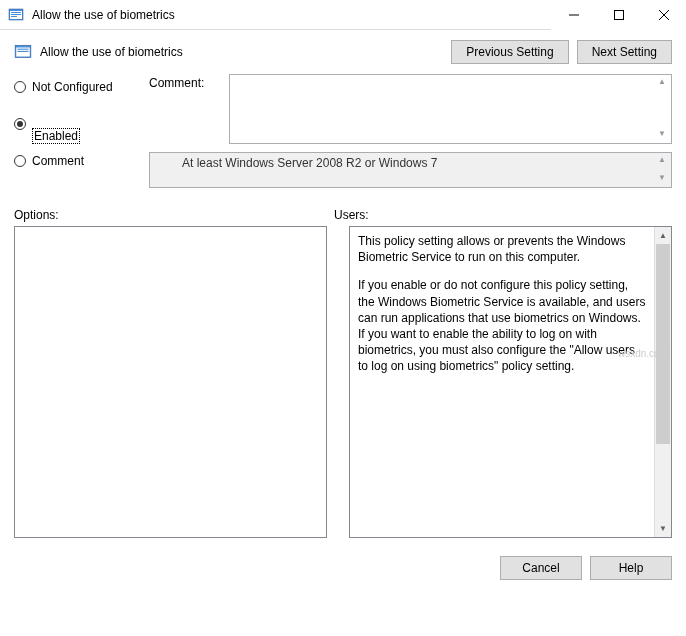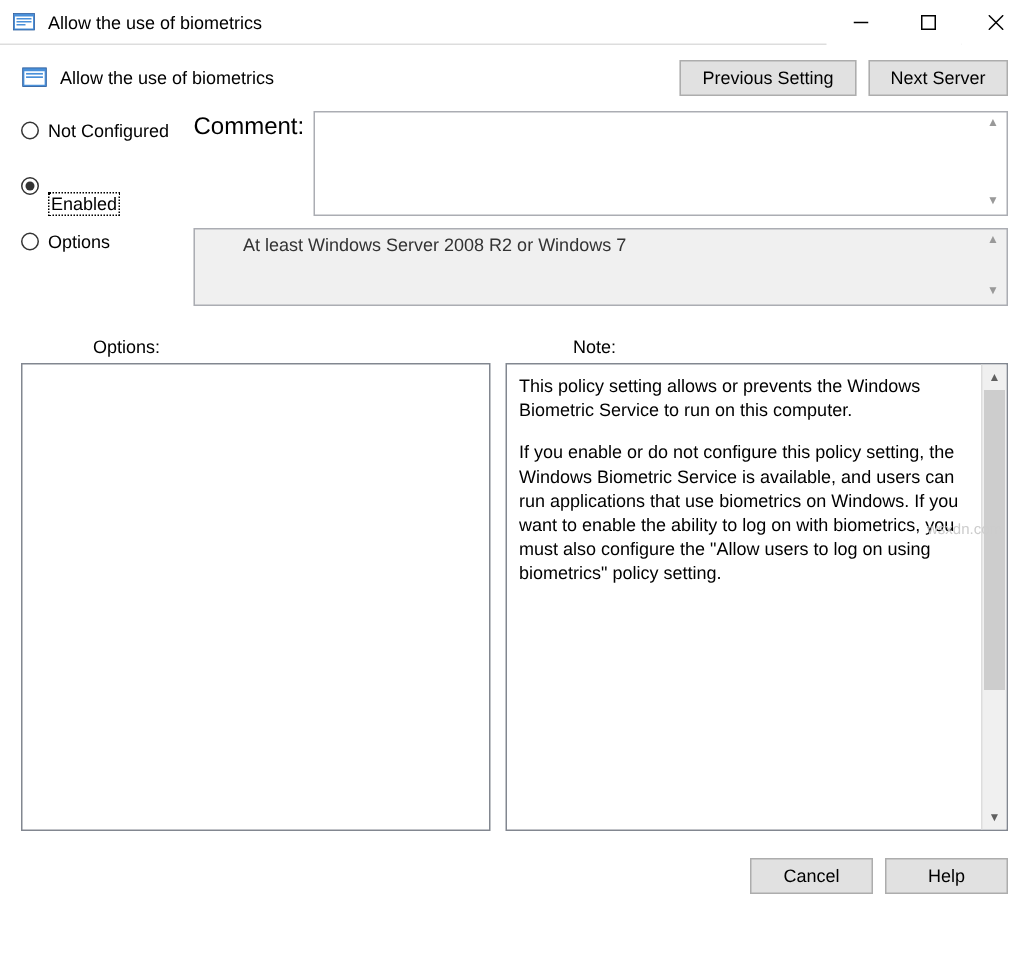--- a/index.html
+++ b/index.html
@@ -52,66 +52,67 @@
       min-width: 82px;
       height: 24px;
       text-align: center;
       cursor: default;
     }
     .btn.default { border-color: #0078d7; }
 
     .config-area {
       display: flex;
       padding: 0 14px 8px 14px;
+      gap: 20px;
     }
     .radio-col { width: 115px; padding-top: 6px; }
     .radio-item { display: flex; align-items: center; margin-bottom: 10px; cursor: default; }
     .radio-circle {
       width: 12px; height: 12px; border: 1px solid #333; border-radius: 50%;
       margin-right: 6px; display: flex; align-items: center; justify-content: center;
       background: #fff;
     }
     .radio-circle.checked::after {
       content: ""; width: 6px; height: 6px; background: #333; border-radius: 50%;
     }
     .radio-label { font-size: 12px; }
     .radio-label.focused { border: 1px dotted #000; padding: 0 1px; margin-top: 24px; }
 
     .fields-col { flex: 1; }
     .field-row { display: flex; margin-bottom: 8px; }
-    .field-label { width: 80px; font-size: 16px; padding-top: 2px; }
+    .field-label { width: 80px; font-size: 12px; padding-top: 2px; }
     .field-box {
       flex: 1;
       border: 1px solid #abadb3;
       background: #fff;
       font-size: 12px;
       font-family: inherit;
       padding: 3px 18px 3px 5px;
       position: relative;
       resize: none;
       overflow: hidden;
     }
     .comment-box { height: 70px; background: #fff; }
-    .supported-box { height: 52px; background: #f0f0f0; color: #333; padding-left: 32px; }
+    .supported-box { height: 36px; background: #f0f0f0; color: #333; padding-left: 32px; }
     .scroll-arrows {
       position: absolute; right: 1px; top: 1px; bottom: 1px; width: 16px;
       display: flex; flex-direction: column; justify-content: space-between;
     }
     .scroll-arrow {
       font-size: 8px; color: #999; text-align: center; line-height: 12px;
       height: 14px; cursor: default;
     }
 
     .split-labels {
       display: flex; padding: 4px 14px 4px 14px; gap: 10px;
     }
-    .col-left { width: 310px; margin-left: 48px; }
+    .col-left { width: 310px; }
     .col-right { flex: 1; }
     .split-area {
-      display: flex; padding: 0 14px 8px 14px; gap: 10px;
+      display: flex; padding: 0 14px 8px 14px; gap: 22px;
       height: 320px;
     }
     .panel {
       border: 1px solid #828790;
       background: #fff;
       padding: 4px;
       font-size: 12px;
       overflow: hidden;
       position: relative;
     }
@@ -185,37 +186,37 @@
     <svg viewBox="0 0 16 16">
         <rect x="1" y="2" width="14" height="11" fill="#4a90d9" stroke="#2a5a9a" stroke-width="0.5"></rect>
         <rect x="2" y="4" width="12" height="8" fill="#fff"></rect>
         <rect x="3" y="5" width="10" height="1" fill="#4a90d9"></rect>
         <rect x="3" y="7" width="10" height="1" fill="#4a90d9"></rect>
       </svg>
   </span>
   <span class="header-title">Allow the use of biometrics</span>
   <div class="nav-buttons">
     <button class="btn">Previous Setting</button>
-    <button class="btn">Next Server</button>
+    <button class="btn">Next Setting</button>
   </div>
 </div>
 
 <div class="config-area">
   <div class="radio-col">
     <div class="radio-item">
       <span class="radio-circle"></span>
       <span class="radio-label">Not Configured</span>
     </div>
     <div class="radio-item">
       <span class="radio-circle checked"></span>
       <span class="radio-label focused">Enabled</span>
     </div>
     <div class="radio-item">
       <span class="radio-circle"></span>
-      <span class="radio-label">Options</span>
+      <span class="radio-label">Comment</span>
     </div>
   </div>
 
   <div class="fields-col">
     <div class="field-row">
       <div class="field-label">Comment:</div>
       <div class="field-box comment-box">
         <span></span>
         <div class="scroll-arrows">
           <div class="scroll-arrow">▲</div>
@@ -230,21 +231,21 @@
           <div class="scroll-arrow">▲</div>
           <div class="scroll-arrow">▼</div>
         </div>
       </div>
     </div>
   </div>
 </div>
 
 <div class="split-labels">
   <div class="col-left">Options:</div>
-  <div class="col-right">Note:</div>
+  <div class="col-right">Users:</div>
 </div>
 
 <div class="split-area">
   <div class="panel options-panel"></div>
   <div class="panel help-panel">
     <div class="help-content">
       <p>This policy setting allows or prevents the Windows Biometric Service to run on this computer.</p>
       <p>If you enable or do not configure this policy setting, the Windows Biometric Service is available, and users can run applications that use biometrics on Windows. If you want to enable the ability to log on with biometrics, you must also configure the "Allow users to log on using biometrics" policy setting.</p>
     </div>
     <div class="help-scrollbar">

